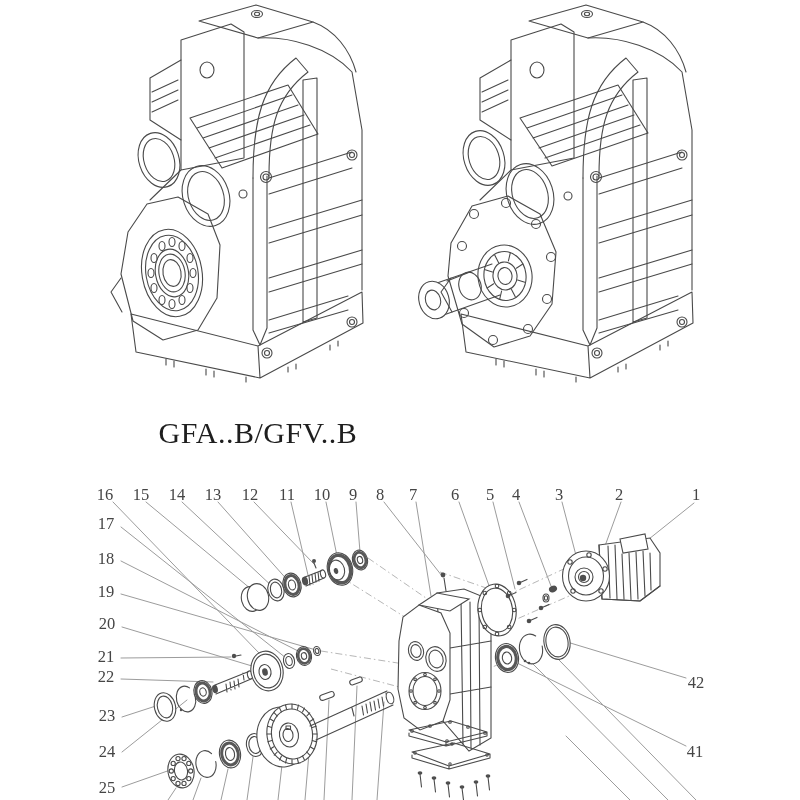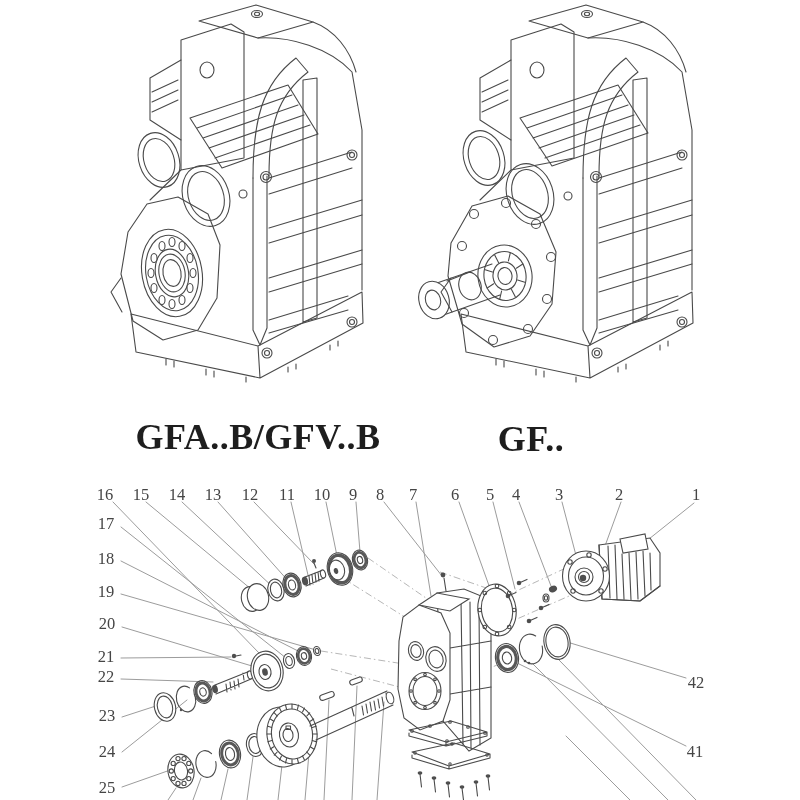--- a/index.html
+++ b/index.html
@@ -1,20 +1,20 @@
 <!DOCTYPE html>
 <html><head>
 <meta charset="utf-8">
 <style>
   html,body{margin:0;padding:0;background:#e9e9e9;}
   .page{position:relative;width:800px;height:800px;background:#ffffff;overflow:hidden;
         font-family:"Liberation Serif",serif;}
   .page svg{position:absolute;left:0;top:0;}
-  .fig-label{position:absolute;font-family:"Liberation Serif",serif;font-weight:700;
-             font-size:36px;color:#1e1e1e;letter-spacing:.5px;text-align:center;
+  .fig-label{position:absolute;font-family:"Liberation Serif",serif;font-weight:400;
+             font-size:30px;color:#1e1e1e;letter-spacing:.5px;text-align:center;
              white-space:nowrap;}
   .lbl-left{left:118px;top:416px;width:280px;}
   .lbl-right{left:476px;top:418px;width:110px;}
   .o{fill:none;stroke:#4a4a4a;stroke-width:1.1;stroke-linejoin:round;stroke-linecap:round}
   .ow{fill:#ffffff;stroke:#4a4a4a;stroke-width:1.1}
   .bd{fill:none;stroke:#585858}
   .dk{fill:#4f4f4f;stroke:none}
   .ld{fill:none;stroke:#9c9c9c;stroke-width:1;stroke-linecap:round}
   .dd{fill:none;stroke:#aeaeae;stroke-width:.9;stroke-dasharray:7 3 1.5 3}
   .num{font-family:"Liberation Serif",serif;font-size:16.5px;fill:#454545;text-anchor:middle}
@@ -392,14 +392,13 @@
       <text class="num" x="107" y="721">23</text>
       <text class="num" x="107" y="757">24</text>
       <text class="num" x="107" y="793">25</text>
       <text class="num" x="696" y="688">42</text>
       <text class="num" x="695" y="757">41</text>
     </g>
   </g>
 </svg>
 
 <div class="fig-label lbl-left">GFA..B/GFV..B</div>
-<div class="fig-label lbl-right">GF..</div>
 </div>
 
 </body></html>

